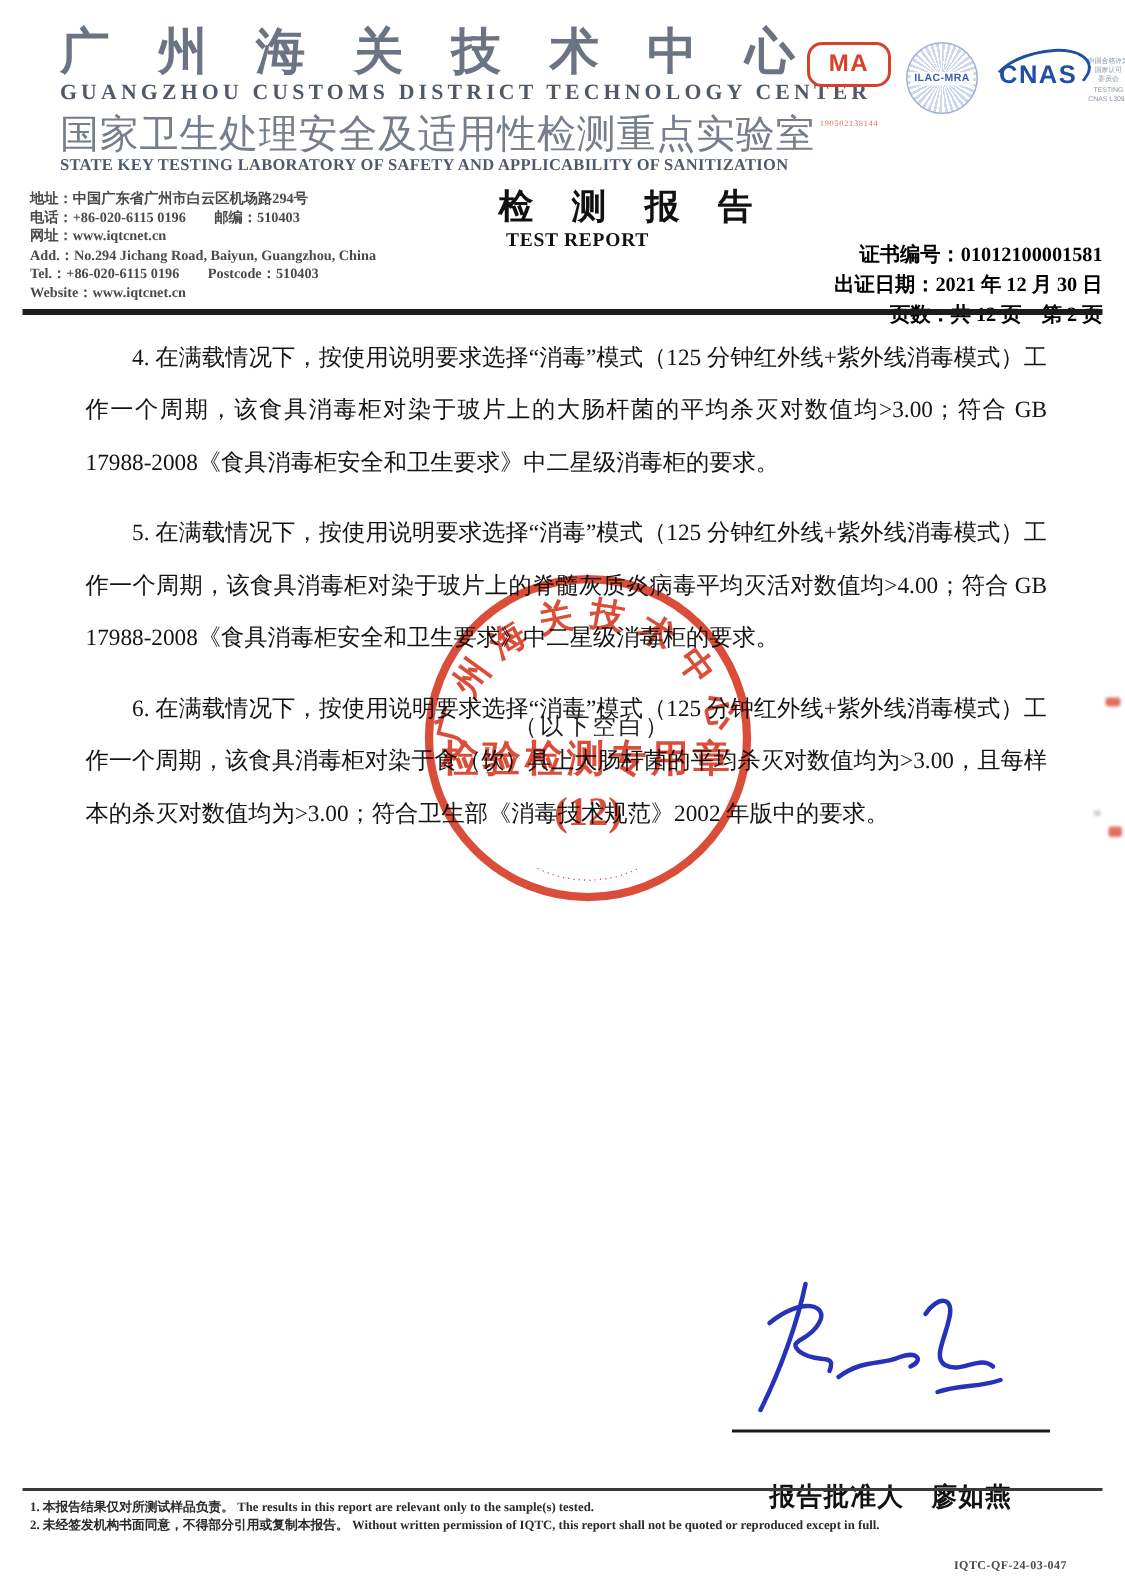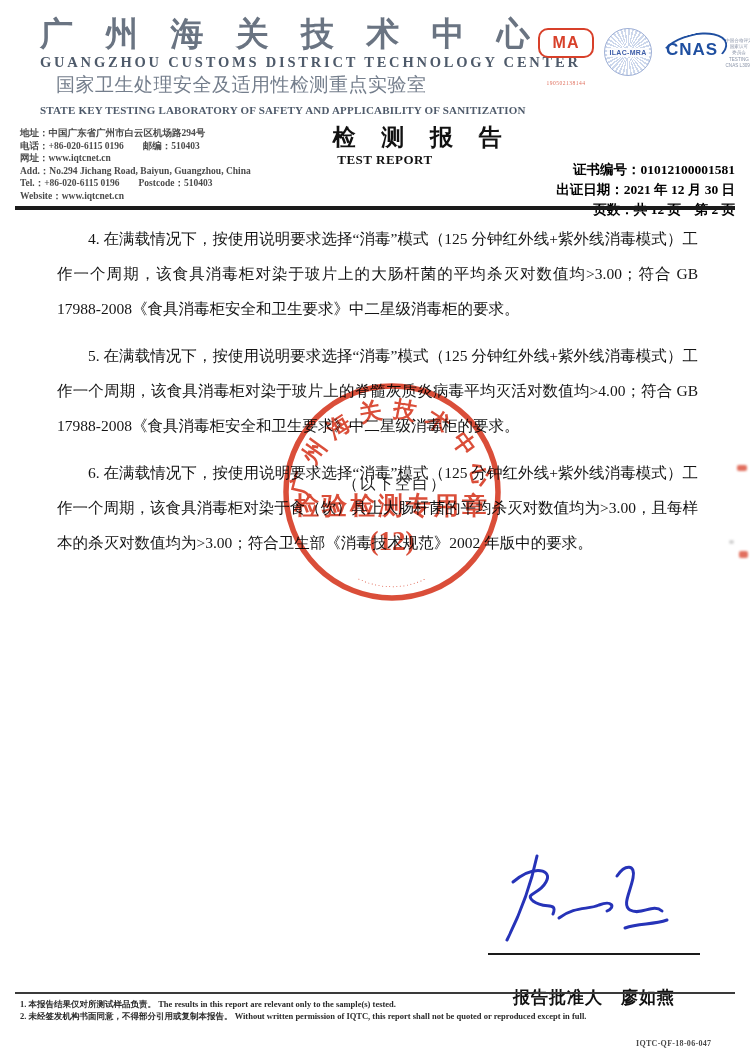--- a/index.html
+++ b/index.html
@@ -5,22 +5,22 @@
   html,body{margin:0;padding:0;background:#e8e8e8;}
   .page{position:relative;width:750px;height:1064px;background:#ffffff;margin:0 auto;
         font-family:"Liberation Serif","DejaVu Serif",serif;color:#111;overflow:hidden;padding-left:44px;}
   .scan-edge{position:absolute;right:0;top:0;width:12px;height:1064px;
         background:linear-gradient(to right,#ffffff,#f2f2f1);border-left:1px solid #e3e3e0;}
   
   .org-cn{position:absolute;left:40px;top:12px;font-size:33px;font-weight:bold;
         letter-spacing:12px;color:#6a7482;white-space:nowrap;}
   .org-en{position:absolute;left:40px;top:54px;font-size:14.5px;font-weight:bold;
         letter-spacing:2.8px;color:#4e5a6a;white-space:nowrap;}
-  .lab-cn{position:absolute;left:40px;top:72px;font-size:19px;color:#747e8c;
-        letter-spacing:0.5px;white-space:nowrap;margin-left:16px;}
+  .lab-cn{position:absolute;left:40px;top:72px;font-size:26px;color:#747e8c;
+        letter-spacing:0.5px;white-space:nowrap;}
   .lab-en{position:absolute;left:40px;top:104px;font-size:11px;font-weight:bold;
         color:#4e5a6a;letter-spacing:0.2px;white-space:nowrap;}
   .logos{position:absolute;left:538px;top:28px;display:flex;align-items:flex-start;gap:10px;}
   .cma{display:flex;flex-direction:column;align-items:center;gap:19px;}
   .cma-box{width:52px;height:26px;border:2.5px solid #d8402a;border-radius:10px;
         display:flex;align-items:center;justify-content:center;color:#d8402a;
         font-weight:bold;font-size:16px;font-family:"Liberation Sans",sans-serif;letter-spacing:1px;}
   .cma-sub{font-size:5.5px;color:#e0705e;margin-top:3px;letter-spacing:0.5px;}
   .ilac{width:46px;height:46px;border-radius:50%;border:1px solid #9fb0d6;
         background:repeating-conic-gradient(#cdd8ec 0 5deg,#ffffff 5deg 10deg);
@@ -161,16 +161,16 @@
     </g>
   </svg>
   <div class="sig-line"></div>
   <div class="approver">报告批准人　廖如燕</div>
 
   <div class="rule-bottom"></div>
   <div class="notes">
     <div>1. 本报告结果仅对所测试样品负责。 The results in this report are relevant only to the sample(s) tested.</div>
     <div>2. 未经签发机构书面同意，不得部分引用或复制本报告。 Without written permission of IQTC, this report shall not be quoted or reproduced except in full.</div>
   </div>
-  <div class="doc-code">IQTC-QF-18-06-047</div>
+  <div class="doc-code">IQTC-QF-24-03-047</div>
 
   <div class="scan-edge"></div>
 </div>
 
 </body></html>

